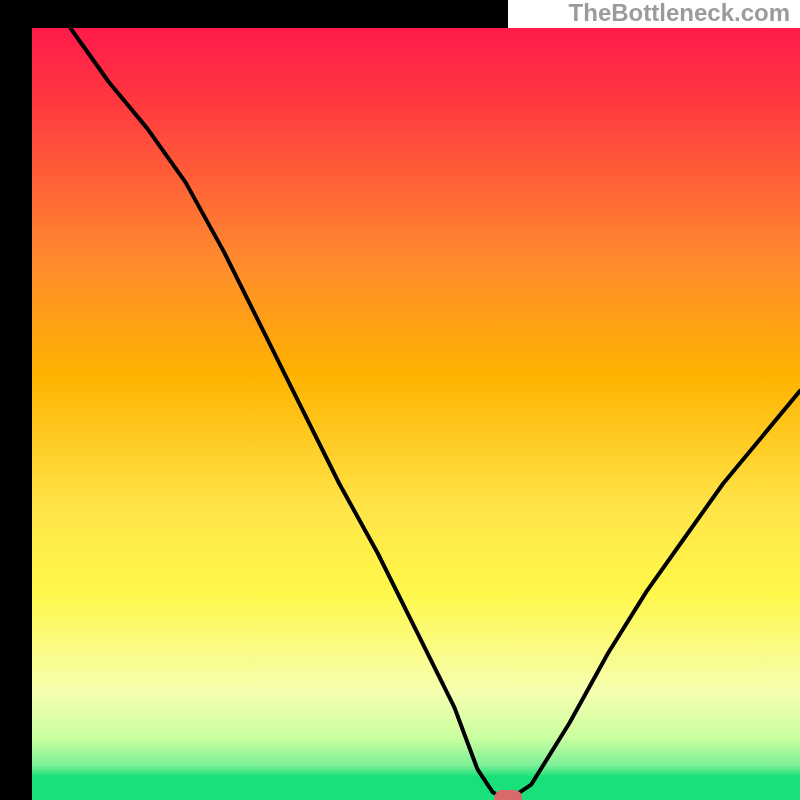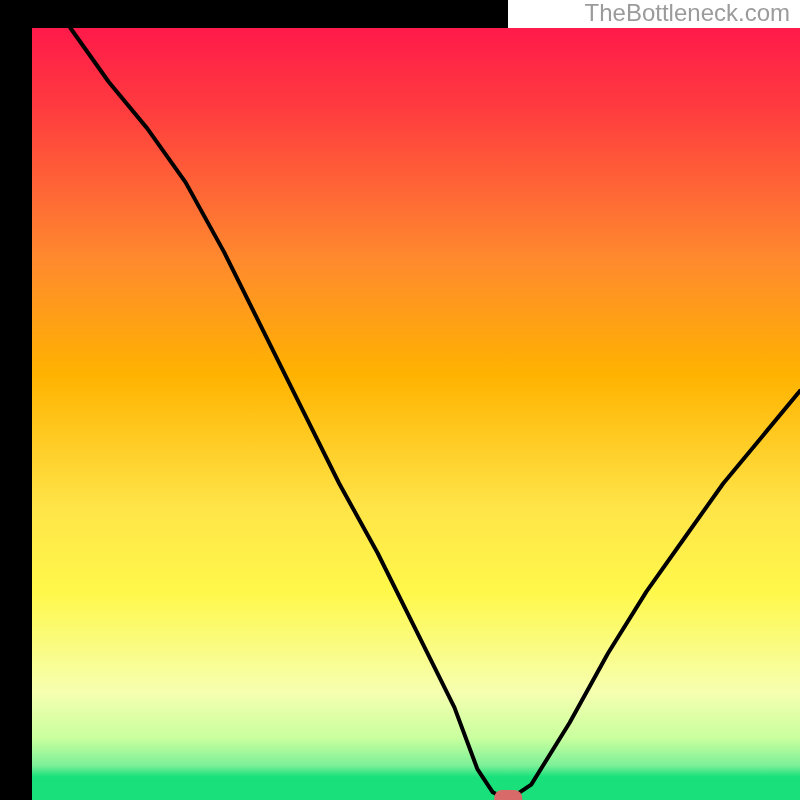--- a/index.html
+++ b/index.html
@@ -10,21 +10,21 @@
 }
 .wrap {
   width: 800px;
   height: 800px;
   position: relative;
 }
 .watermark {
   position: absolute;
   top: 0;
   right: 10px;
-  font-weight: normal;
+  font-weight: bold;
   font-size: 24px;
   color: #9b9b9b;
   line-height: 1.1;
   z-index: 5;
 }
 svg {
   display: block;
 }
 </style>
 </head>

